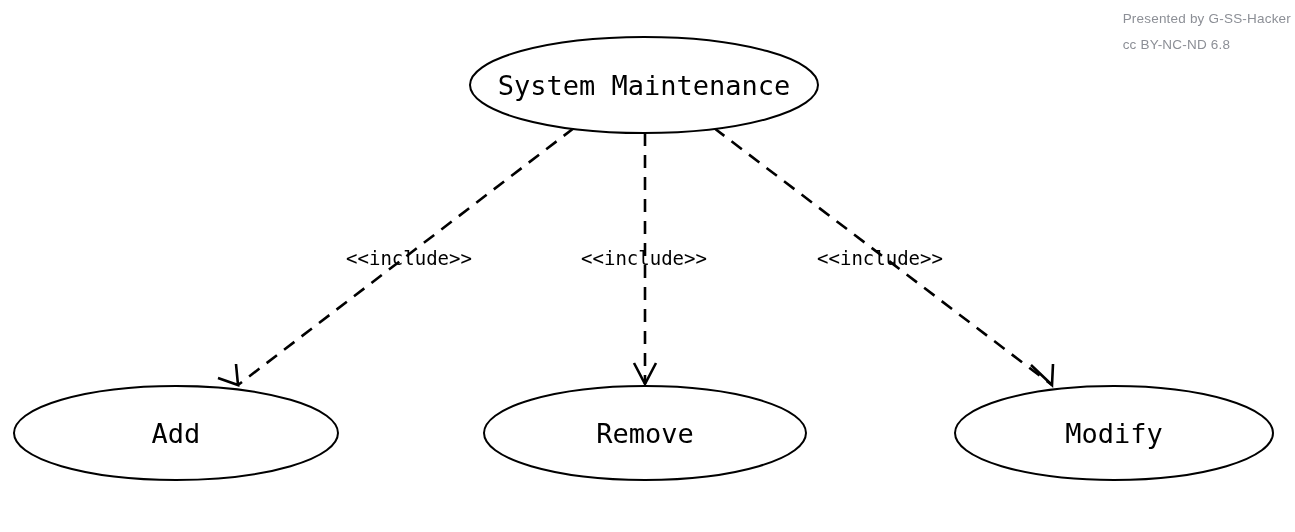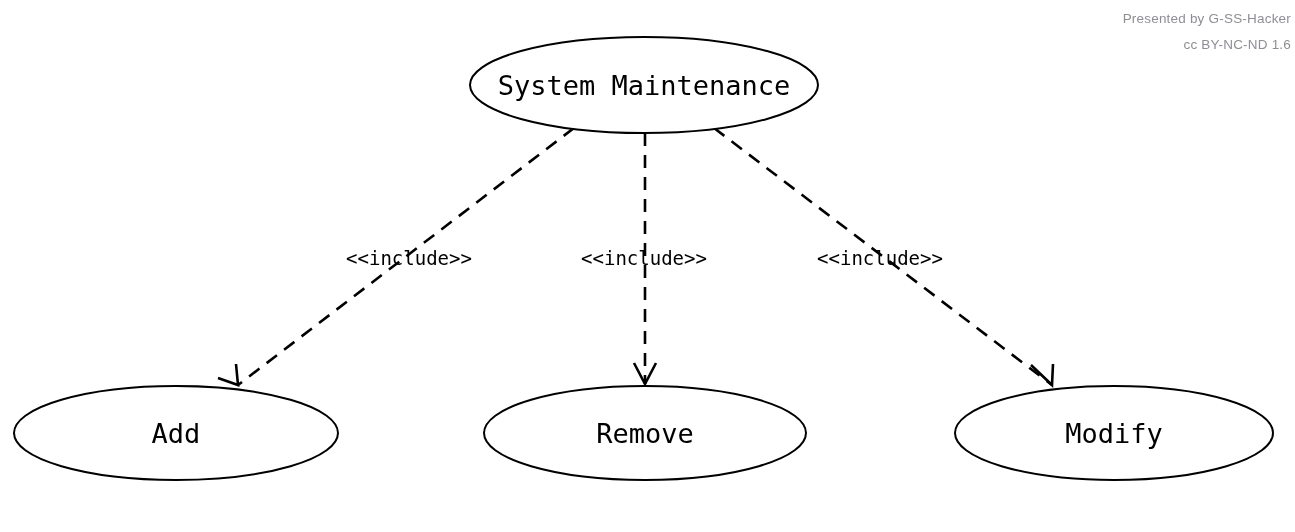--- a/index.html
+++ b/index.html
@@ -49,21 +49,20 @@
   .arrow-head {
     stroke: #000000;
     stroke-width: 2.6;
     fill: none;
     stroke-linecap: butt;
   }
   .watermark {
     position: absolute;
     right: 4px;
     top: 6px;
-    text-align: right;
     font-family: "Liberation Sans", "DejaVu Sans", sans-serif;
     font-size: 13.5px;
     color: #8c8f96;
     line-height: 26px;
     letter-spacing: 0.2px;
     user-select: none;
   }
 </style>
 </head>
 <body>
@@ -106,16 +105,16 @@
     </g>
 
     <g>
       <ellipse class="ellipse-shape" cx="1114" cy="433" rx="159" ry="47"></ellipse>
       <text class="node-label" x="1114" y="435">Modify</text>
     </g>
   </svg>
 
   <div class="watermark">
     <div>Presented by G-SS-Hacker</div>
-    <div>cc BY-NC-ND 1.6</div>
+    <div>cc BY-NC-ND 6.8</div>
   </div>
 
 </div>
 
 </body></html>

